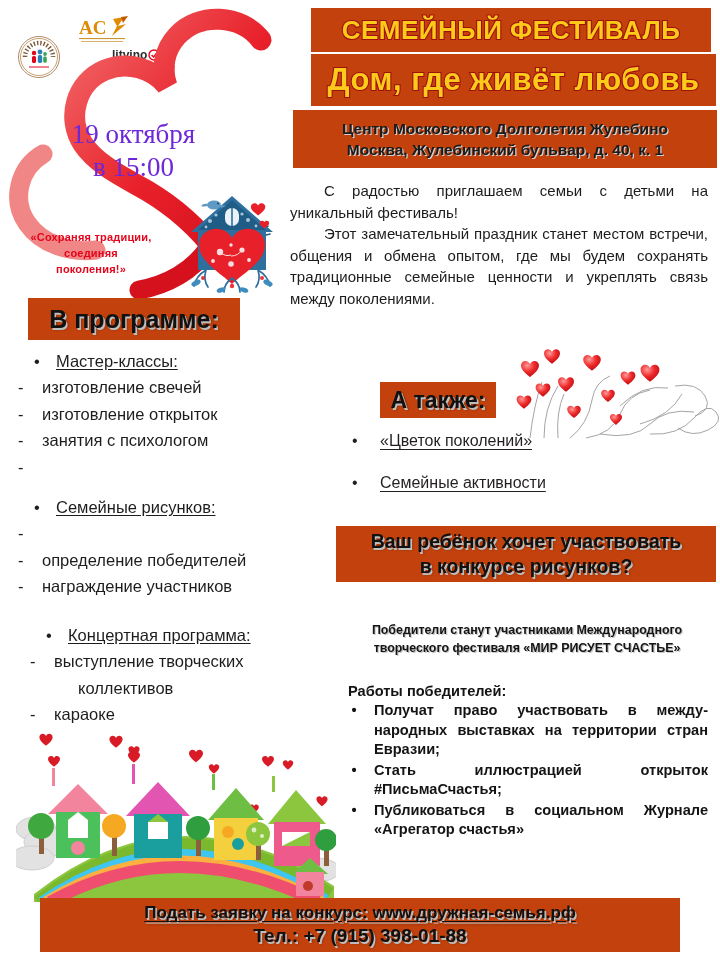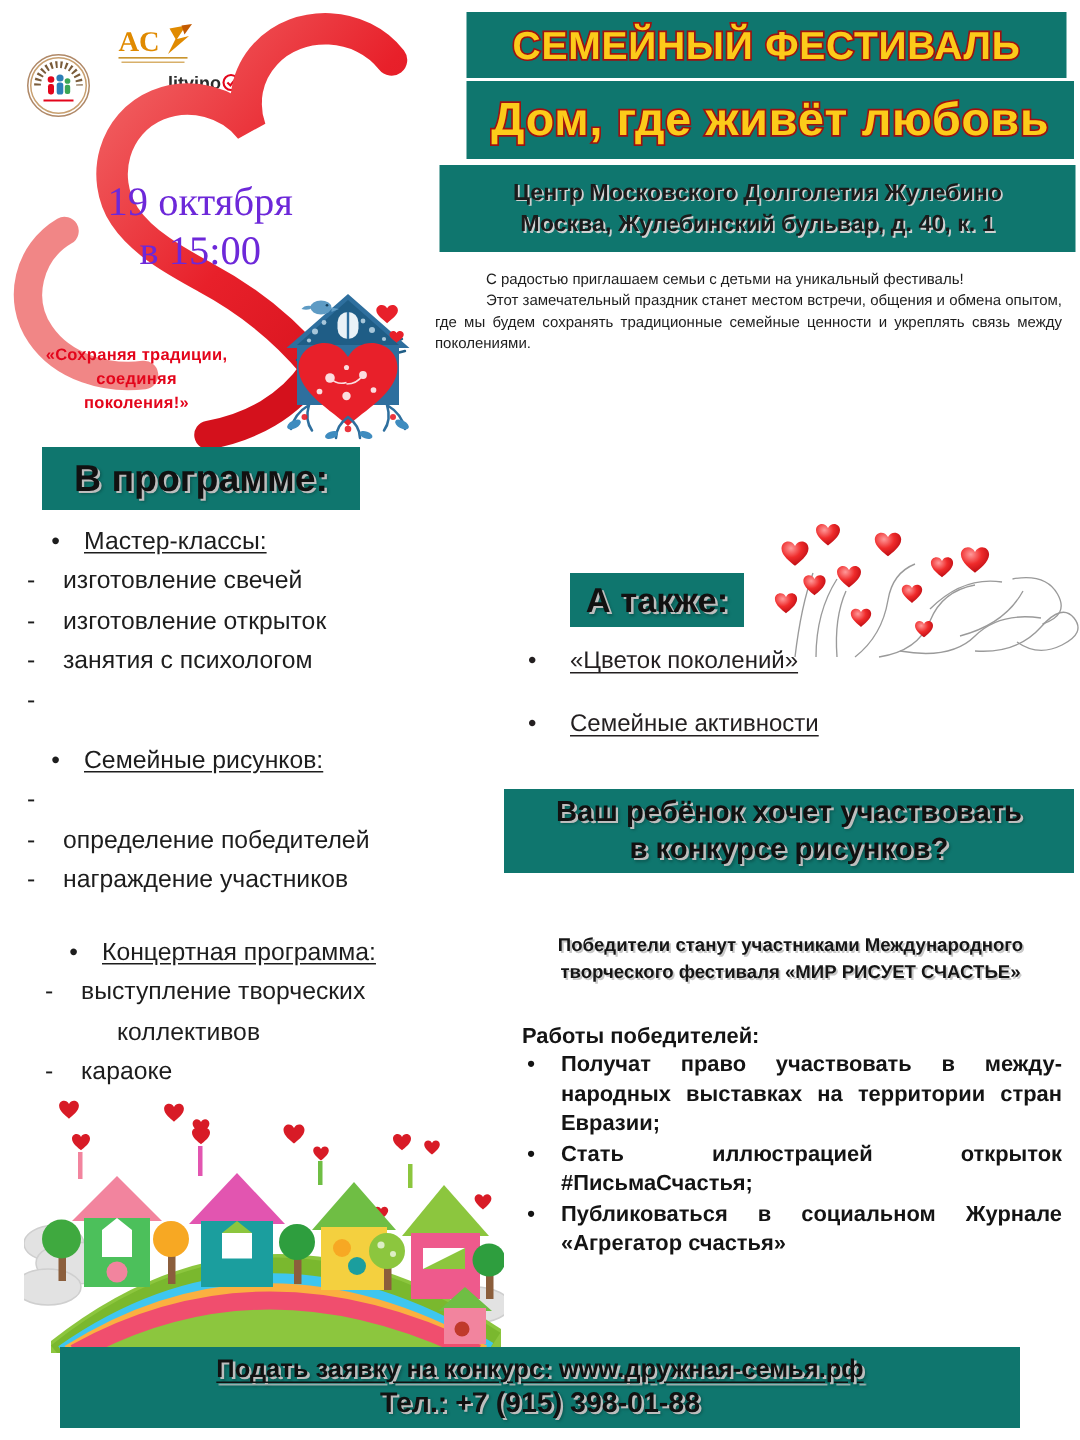--- a/index.html
+++ b/index.html
@@ -10,21 +10,21 @@
     width: 720px; height: 960px;
     position: relative; overflow: hidden;
     font-family: "Liberation Sans", "DejaVu Sans", sans-serif;
     color: #231f20;
   }
   .poster { position: absolute; inset: 0; background: #fff; }
 
   
   .abs { position: absolute; }
   .banner {
-    background: #0f766e;
+    background: #c2410c;
     display: flex; align-items: center; justify-content: center;
     text-align: center;
   }
   .outlined {
     color: #FCCB1A;
     font-weight: bold;
     -webkit-text-stroke: 2.2px #A01010;
     paint-order: stroke fill;
     letter-spacing: .5px;
   }
@@ -77,21 +77,21 @@
   }
   #venue-banner .v {
     font-size: 15.5px; font-weight: bold; color: #1b1b1b;
     text-shadow: 1.2px 1.2px 0 #d0d0d0;
     white-space: nowrap;
   }
 
   
   #intro {
     left: 290px; top: 180px; width: 418px;
-    font-size: 10px; line-height: 1.44;
+    font-size: 15px; line-height: 1.44;
     text-align: justify; text-align-last: left;
     color: #1d1d1d;
   }
   #intro p { margin: 0; text-indent: 34px; }
 
   
   #program-banner { left: 28px; top: 298px; width: 212px; height: 42px; }
   #program-banner .t { font-size: 25px; }
 
   .prog-list { width: 300px; font-size: 16.5px; color: #1d1d1d; }

